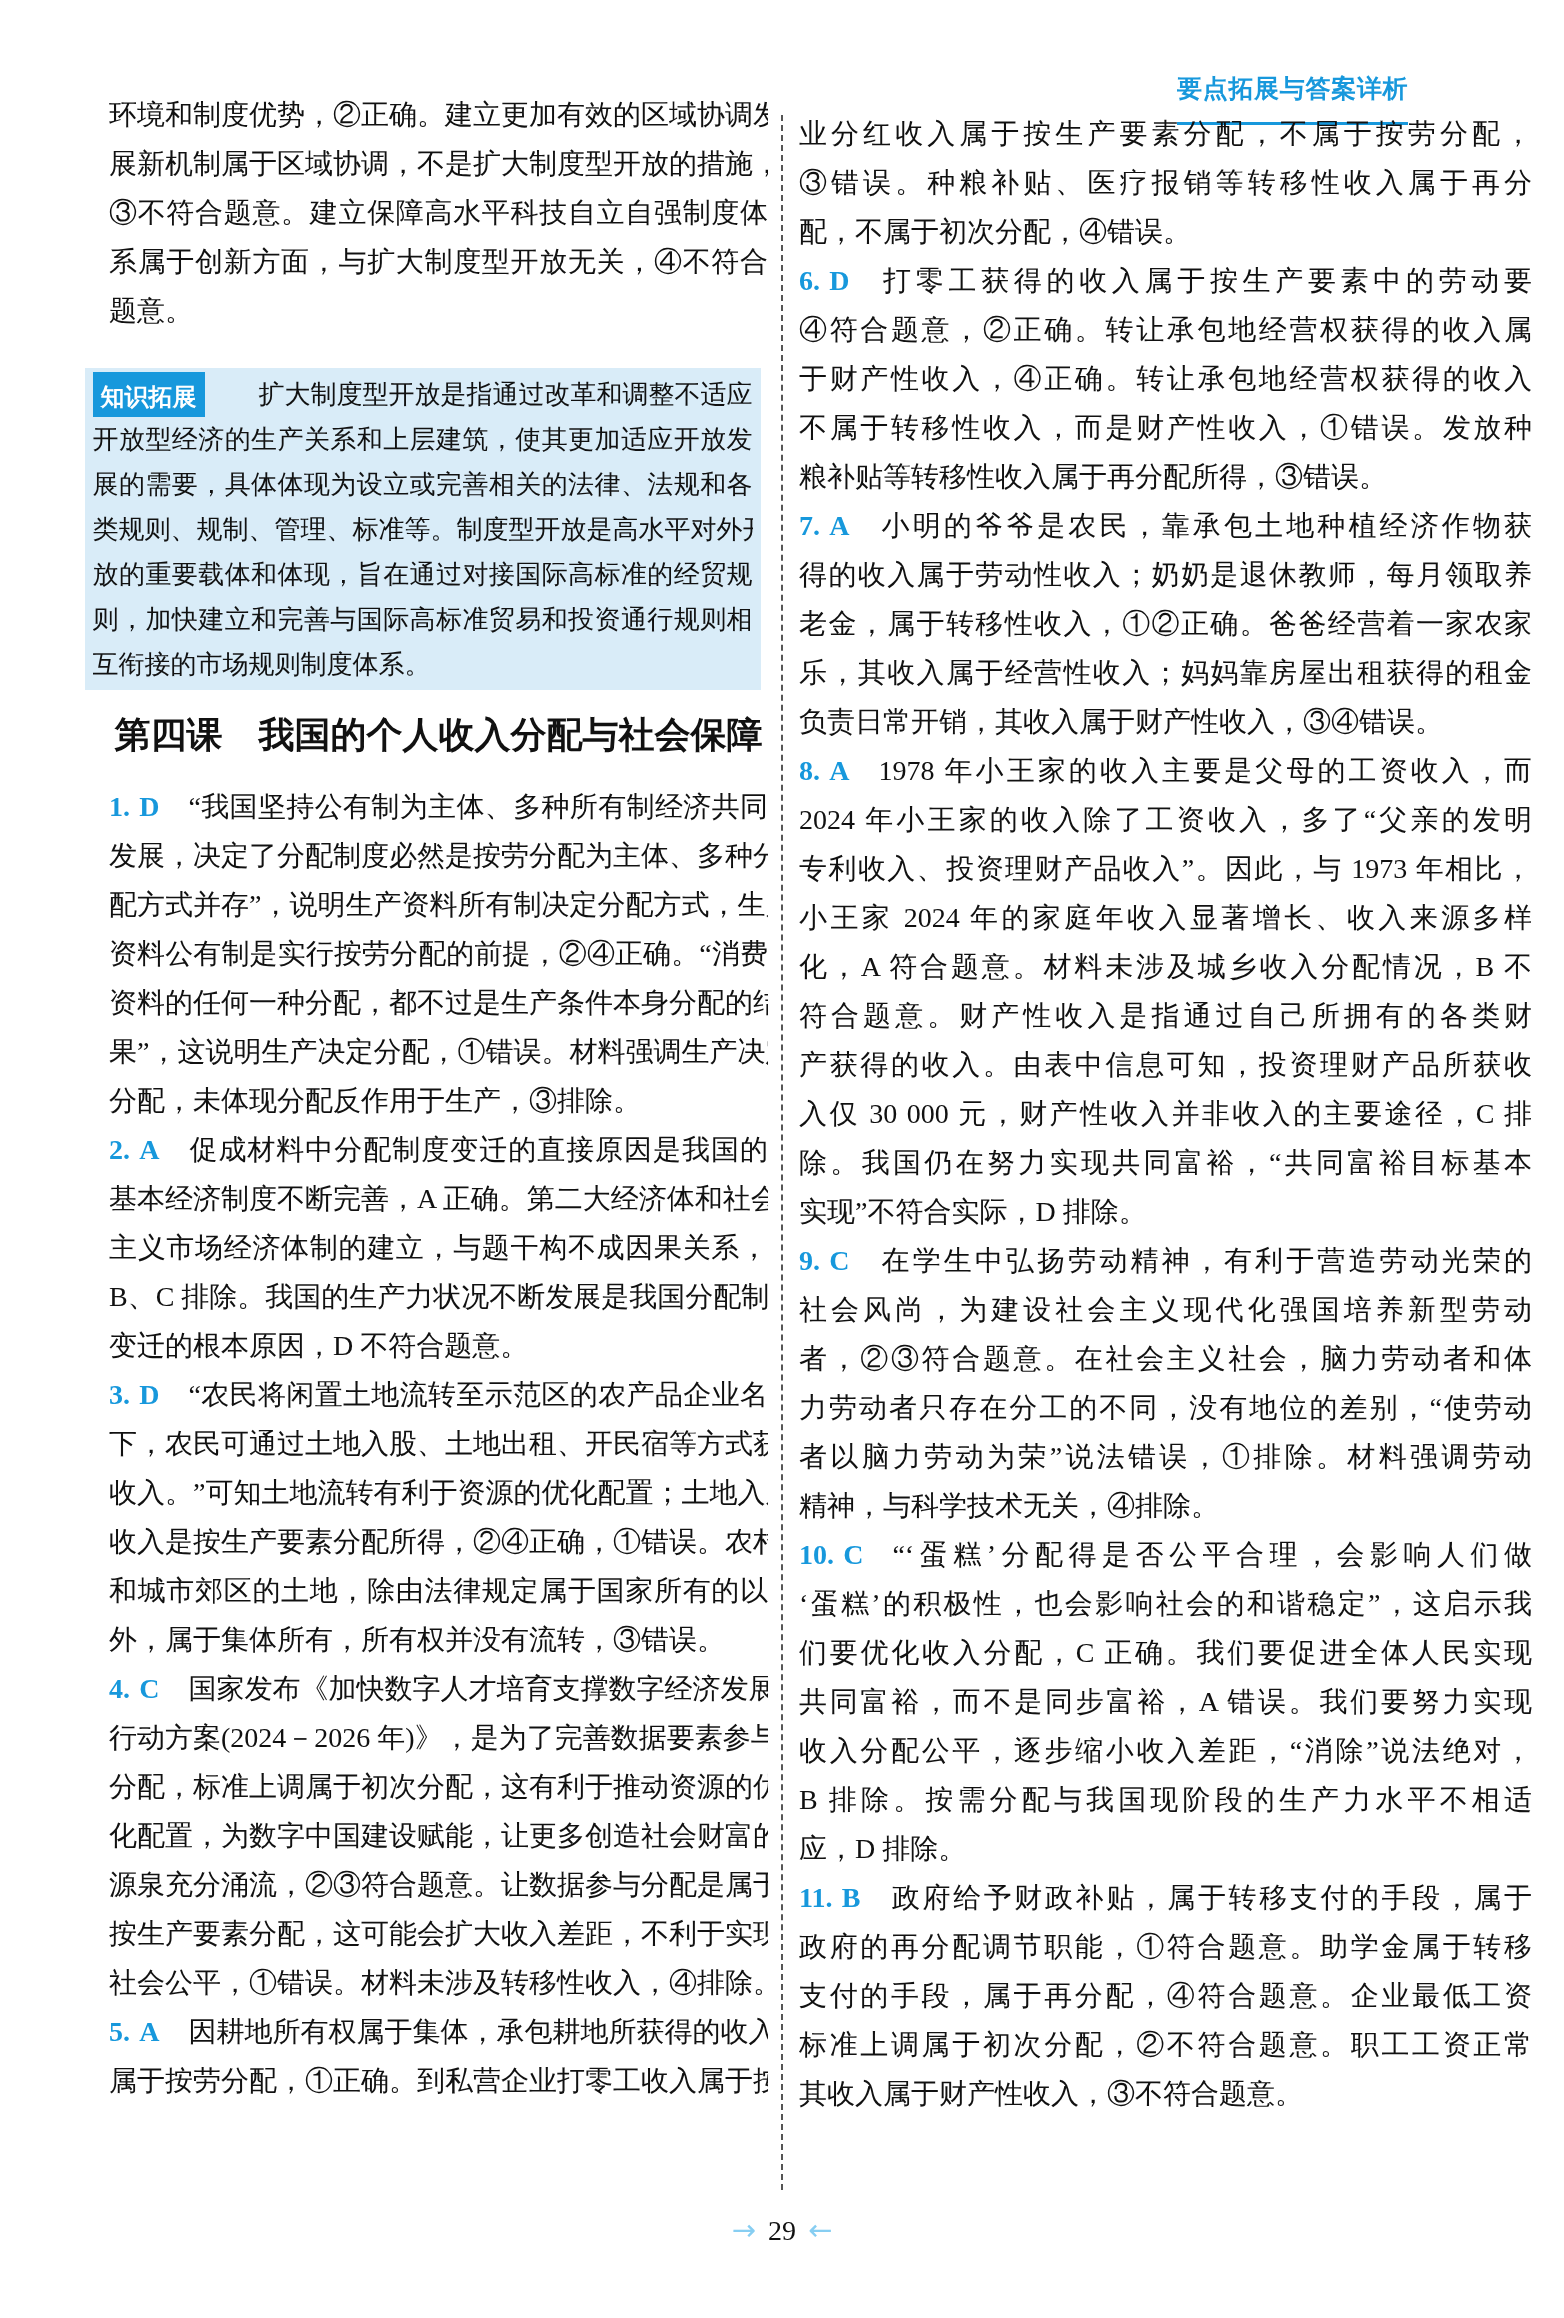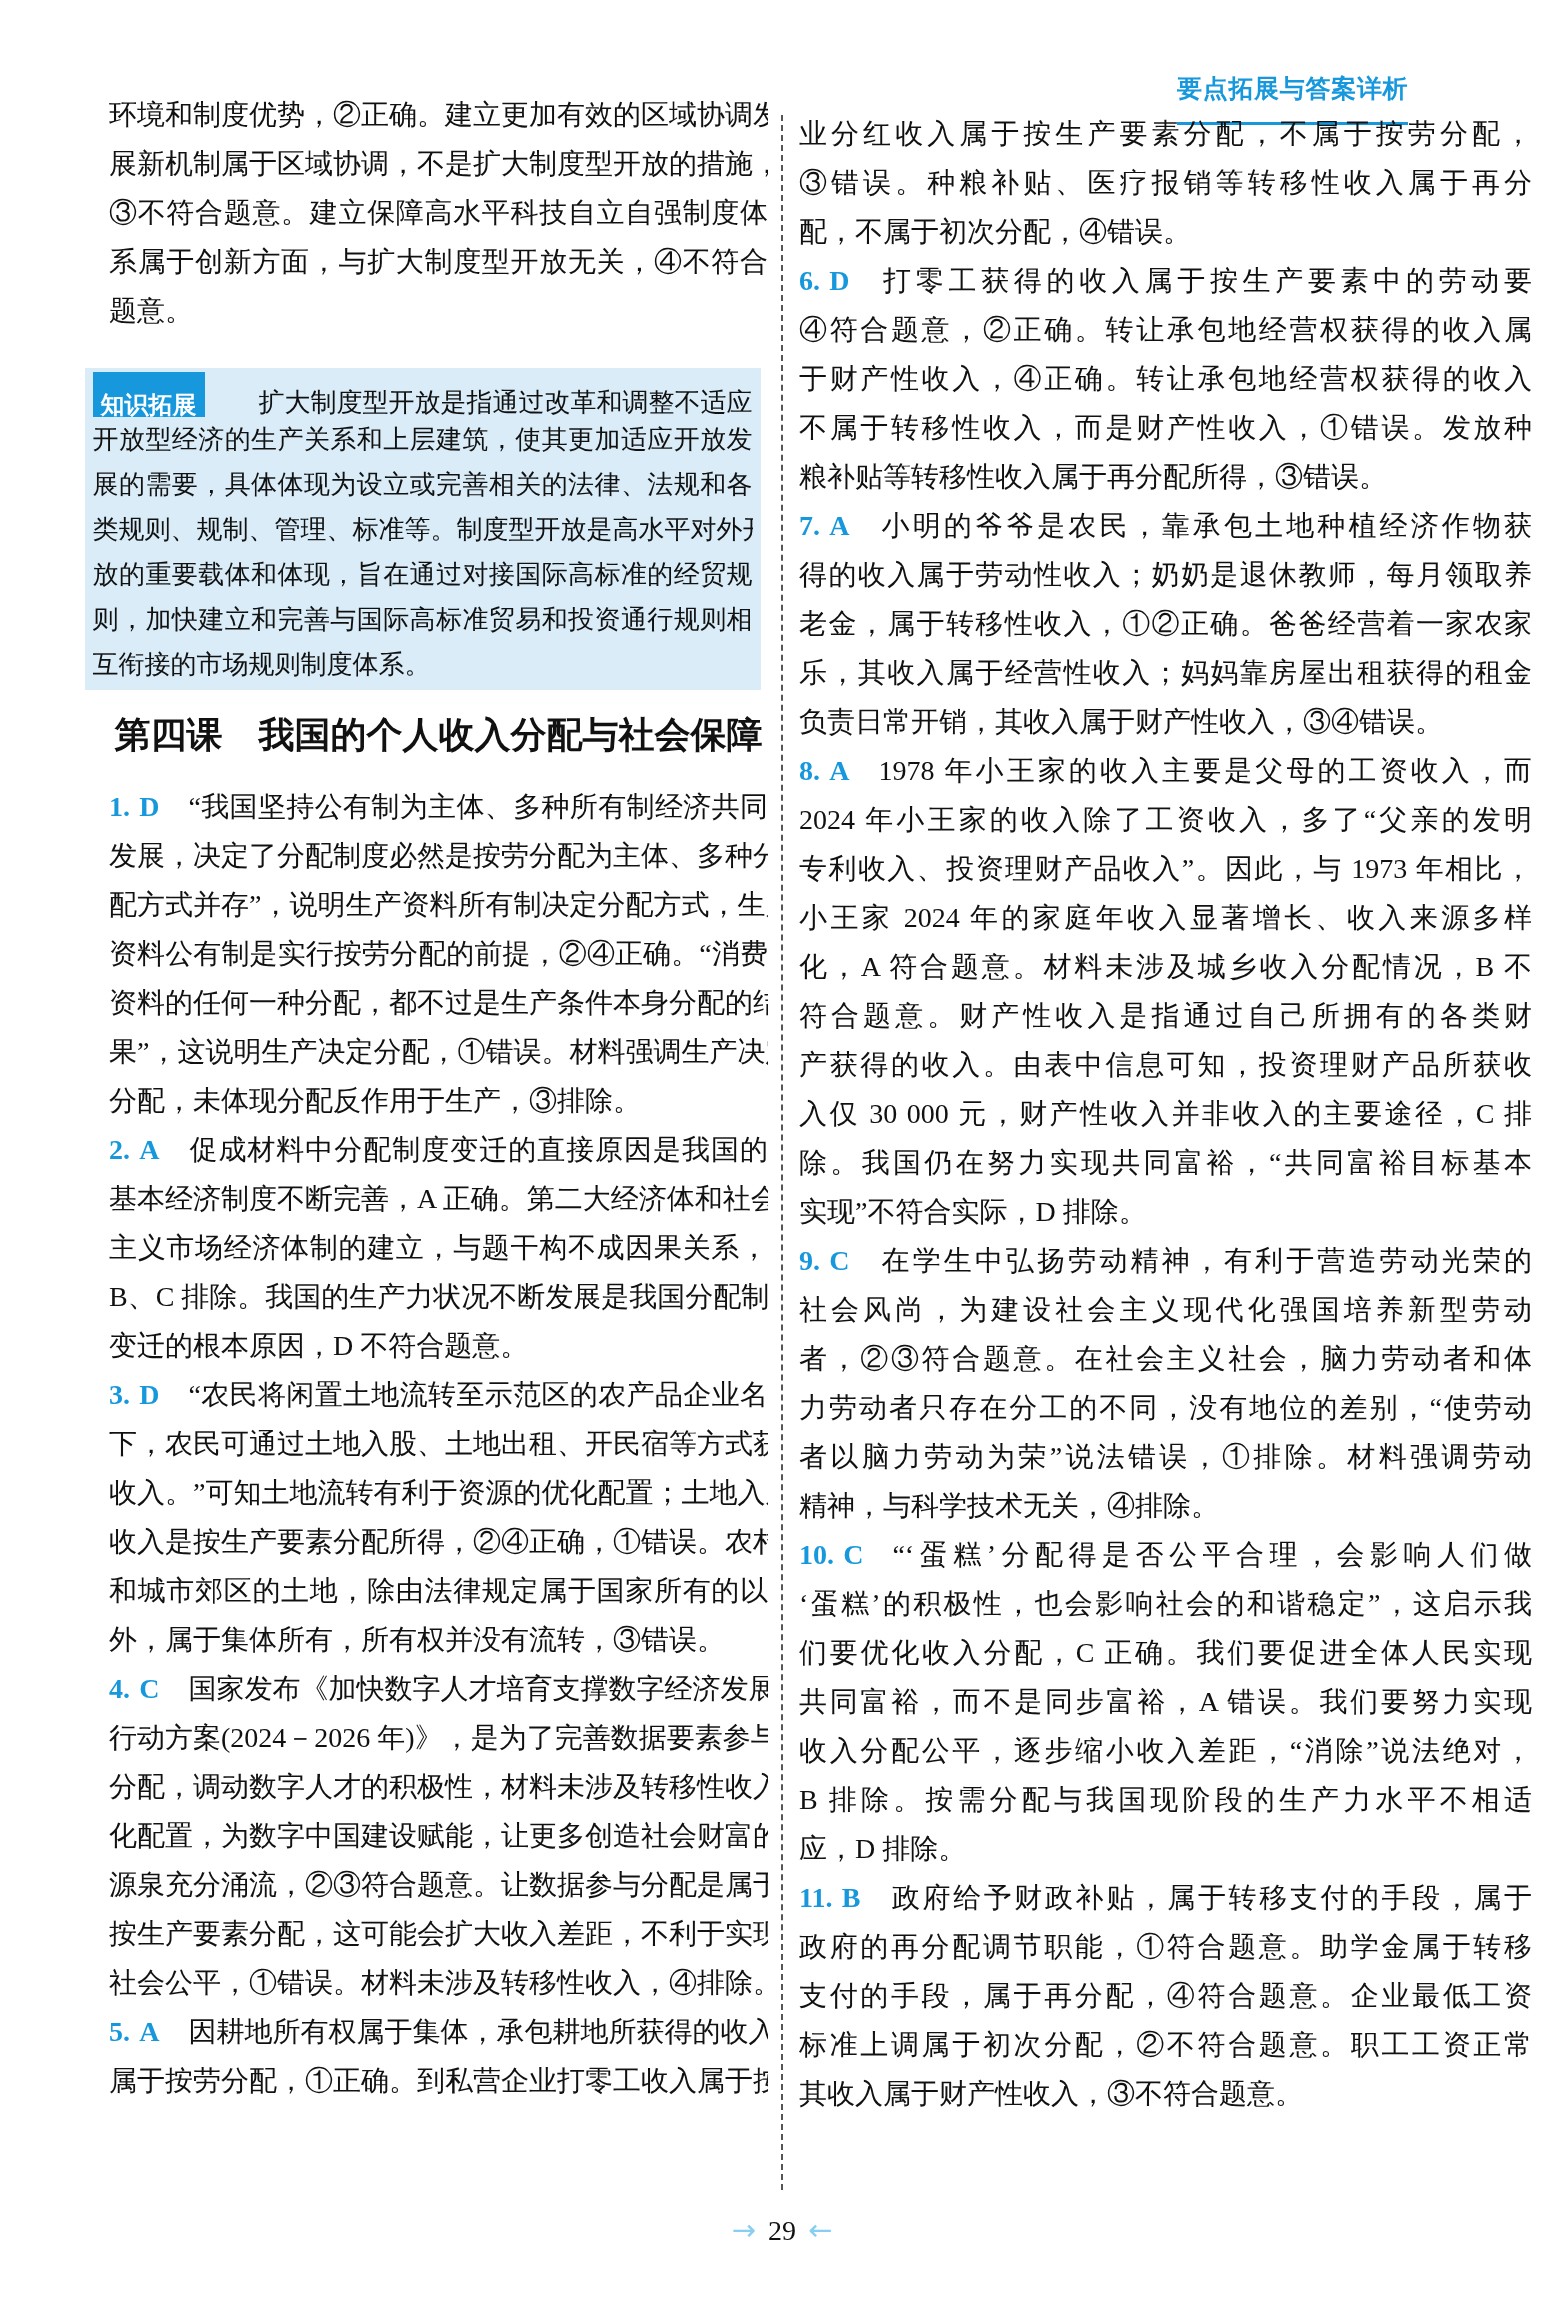--- a/index.html
+++ b/index.html
@@ -40,21 +40,21 @@
   .qans{color:var(--accent);font-weight:bold;margin-right:29px;}
   .kbox{
     position:relative;left:-24.4px;width:660px;background:var(--box-bg);
     margin-top:33px;padding:4px 8px 2.6px 8px;
   }
   .kbox .line{font-size:26px;height:45px;line-height:45px;}
   .kbox-first{display:block;font-size:26px;height:45px;line-height:45px;white-space:nowrap;overflow:hidden;}
   .kbadge{
     display:inline-block;font-family:"Liberation Sans","DejaVu Sans",sans-serif;
     font-weight:bold;font-size:24px;line-height:34px;color:#ffffff;
-    background:var(--accent);padding:16px 8px;margin-right:54px;vertical-align:middle;
+    background:var(--accent);padding:8px 8px;margin-right:54px;vertical-align:middle;
   }
   .lesson-title{
     font-family:"Liberation Sans","DejaVu Sans",sans-serif;font-weight:bold;
     font-size:36px;line-height:46px;margin-top:22.4px;text-align:center;white-space:nowrap;
   }
   .exercise-title{
     font-family:"Liberation Sans","DejaVu Sans",sans-serif;font-weight:bold;
     font-size:28px;line-height:40px;margin-top:32px;text-align:center;white-space:nowrap;
   }
   .answers{margin-top:24px;}
@@ -119,21 +119,21 @@
         <div class="line"><span class="qnum">3.</span><span class="qans">D</span>“农民将闲置土地流转至示范区的农产品企业名</div>
         <div class="line">下，农民可通过土地入股、土地出租、开民宿等方式获得</div>
         <div class="line">收入。”可知土地流转有利于资源的优化配置；土地入股</div>
         <div class="line">收入是按生产要素分配所得，②④正确，①错误。农村</div>
         <div class="line">和城市郊区的土地，除由法律规定属于国家所有的以</div>
         <div class="line">外，属于集体所有，所有权并没有流转，③错误。</div>
       </div>
       <div class="para">
         <div class="line"><span class="qnum">4.</span><span class="qans">C</span>国家发布《加快数字人才培育支撑数字经济发展</div>
         <div class="line">行动方案(2024－2026 年)》，是为了完善数据要素参与</div>
-        <div class="line">分配，调动数字人才的积极性，材料未涉及转移性收入</div>
+        <div class="line">分配，标准上调属于初次分配，这有利于推动资源的优</div>
         <div class="line">化配置，为数字中国建设赋能，让更多创造社会财富的</div>
         <div class="line">源泉充分涌流，②③符合题意。让数据参与分配是属于</div>
         <div class="line">按生产要素分配，这可能会扩大收入差距，不利于实现</div>
         <div class="line">社会公平，①错误。材料未涉及转移性收入，④排除。</div>
       </div>
       <div class="para cont">
         <div class="line"><span class="qnum">5.</span><span class="qans">A</span>因耕地所有权属于集体，承包耕地所获得的收入</div>
         <div class="line">属于按劳分配，①正确。到私营企业打零工收入属于按</div>
       </div>
     </div>

